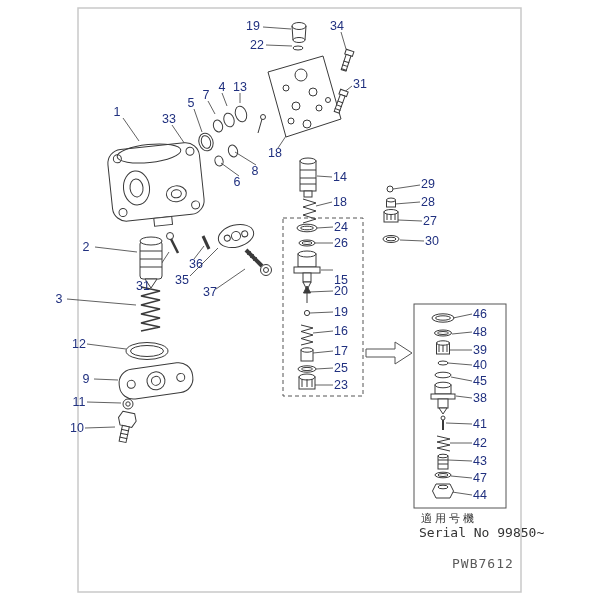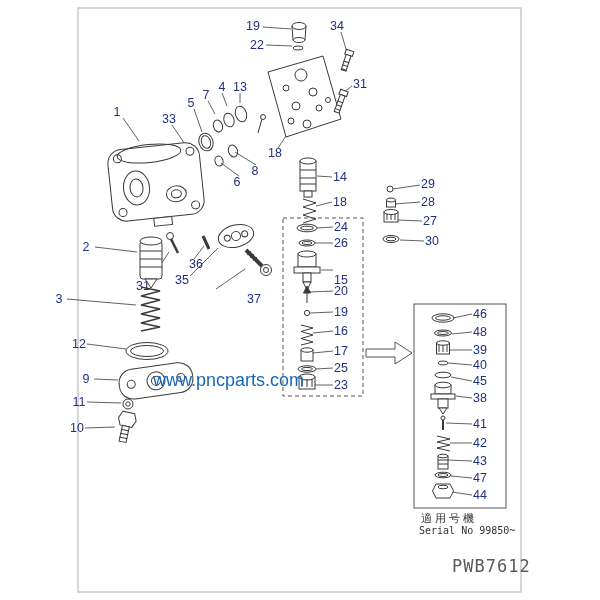--- a/index.html
+++ b/index.html
@@ -17,25 +17,25 @@
     position:absolute; color:var(--wm-color,#1668b8);
     font-size:18px; line-height:1.1; white-space:nowrap;
   }
   .wm1 { left:153px; top:371px; }
   .wm2 { left:156px; top:395px; }
   .serial-jp {
     position:absolute; left:421px; top:511px; font-size:11px; color:#333;
     letter-spacing:3px; white-space:nowrap;
   }
   .serial-en {
-    position:absolute; left:419px; top:525px; font-size:10px; color:#333;
+    position:absolute; left:419px; top:525px; font-size:13px; color:#333;
     font-family:"DejaVu Sans Mono", monospace; white-space:nowrap;
   }
   .plate-code {
-    position:absolute; left:452px; top:556px; font-size:17px; color:#5a5a5a;
+    position:absolute; left:452px; top:556px; font-size:13px; color:#5a5a5a;
     font-family:"DejaVu Sans Mono", monospace; letter-spacing:1px;
   }
 </style>
 </head>
 <body>
 
 <div class="stage">
 
 <svg width="600" height="600" viewBox="0 0 600 600">
 
@@ -335,32 +335,31 @@
         <span class="callout" style="left: 428px; top: 202px;">28</span>
         <span class="callout" style="left: 428px; top: 184px;">29</span>
         <span class="callout" style="left: 432px; top: 241px;">30</span>
         <span class="callout" style="left: 360px; top: 84px;">31</span>
         <span class="callout" style="left: 143px; top: 286px;">31</span>
         <span class="callout" style="left: 275px; top: 153px;">18</span>
         <span class="callout" style="left: 169px; top: 119px;">33</span>
         <span class="callout" style="left: 337px; top: 26px;">34</span>
         <span class="callout" style="left: 182px; top: 280px;">35</span>
         <span class="callout" style="left: 196px; top: 264px;">36</span>
-        <span class="callout" style="left: 210px; top: 299px; margin-left: 44px;">37</span>
+        <span class="callout" style="left: 210px; top: 292px;">37</span>
         <span class="callout" style="left: 480px; top: 398px;">38</span>
         <span class="callout" style="left: 480px; top: 350px;">39</span>
         <span class="callout" style="left: 480px; top: 365px;">40</span>
         <span class="callout" style="left: 480px; top: 424px;">41</span>
         <span class="callout" style="left: 480px; top: 443px;">42</span>
         <span class="callout" style="left: 480px; top: 461px;">43</span>
         <span class="callout" style="left: 480px; top: 495px;">44</span>
         <span class="callout" style="left: 480px; top: 381px;">45</span>
         <span class="callout" style="left: 480px; top: 314px;">46</span>
         <span class="callout" style="left: 480px; top: 478px;">47</span>
         <span class="callout" style="left: 480px; top: 332px;">48</span>
       </div>
-  <span class="watermark wm1">www.pncparts.com</span>
   <span class="serial-jp">適用号機</span>
   <span class="serial-en">Serial No 99850~</span>
   <span class="plate-code">PWB7612</span>
 </div>
 
 </div>
 
 </body></html>

